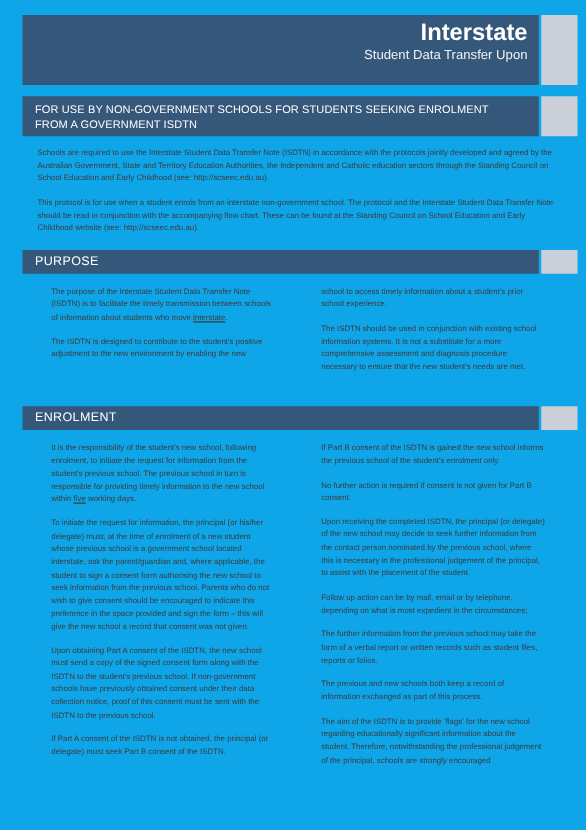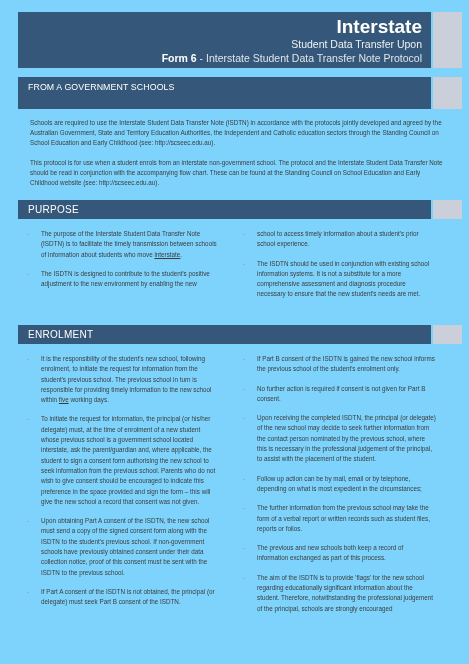--- a/index.html
+++ b/index.html
@@ -12,21 +12,21 @@
     background: #ffffff;
     font-family: "Liberation Sans", sans-serif;
     overflow: hidden;
     position: relative;
     color: #3a3a3a;
   }
 
   .page {
     position: absolute;
     inset: 0;
-    background: #7dd3fc;
+    background: #0ea5e9;
     padding-left: 44px;
   }
 
   
   .title-banner {
     position: absolute;
     left: 18px;
     top: 12px;
     width: 413px;
     height: 56px;
@@ -179,26 +179,26 @@
   .u { text-decoration: underline; }
 </style>
 </head>
 <body>
 
 <div class="page">
 
   <div class="title-banner">
     <div class="doc-title">Interstate</div>
     <div class="doc-subtitle">Student Data Transfer Upon</div>
-    <div class="doc-formline"><span class="form-strong">Form 6</span><span> - </span><span>Interstate Student Data Transfer Note Protocol</span></div>
   </div>
   <div class="title-banner-gray"></div>
 
   <div class="use-banner">
-    <div class="use-banner-line">FROM A GOVERNMENT SCHOOLS</div>
+    <div class="use-banner-line">FOR USE BY NON-GOVERNMENT SCHOOLS FOR STUDENTS SEEKING ENROLMENT</div>
+    <div class="use-banner-line">FROM A GOVERNMENT ISDTN</div>
   </div>
   <div class="use-banner-gray"></div>
 
   <div class="intro">
     <p>Schools are required to use the Interstate Student Data Transfer Note (ISDTN) in accordance with the protocols jointly developed and agreed by the Australian Government, State and Territory Education Authorities, the Independent and Catholic education sectors through the Standing Council on School Education and Early Childhood (see: http://scseec.edu.au).</p>
     <p>This protocol is for use when a student enrols from an interstate non-government school.  The protocol and the Interstate Student Data Transfer Note should be read in conjunction with the accompanying flow chart. These can be found at the Standing Council on School Education and Early Childhood website (see: http://scseec.edu.au).</p>
   </div>
 
   <div class="sect-bar" id="purpose-bar">
     <div class="sect-bar-label">PURPOSE</div>

